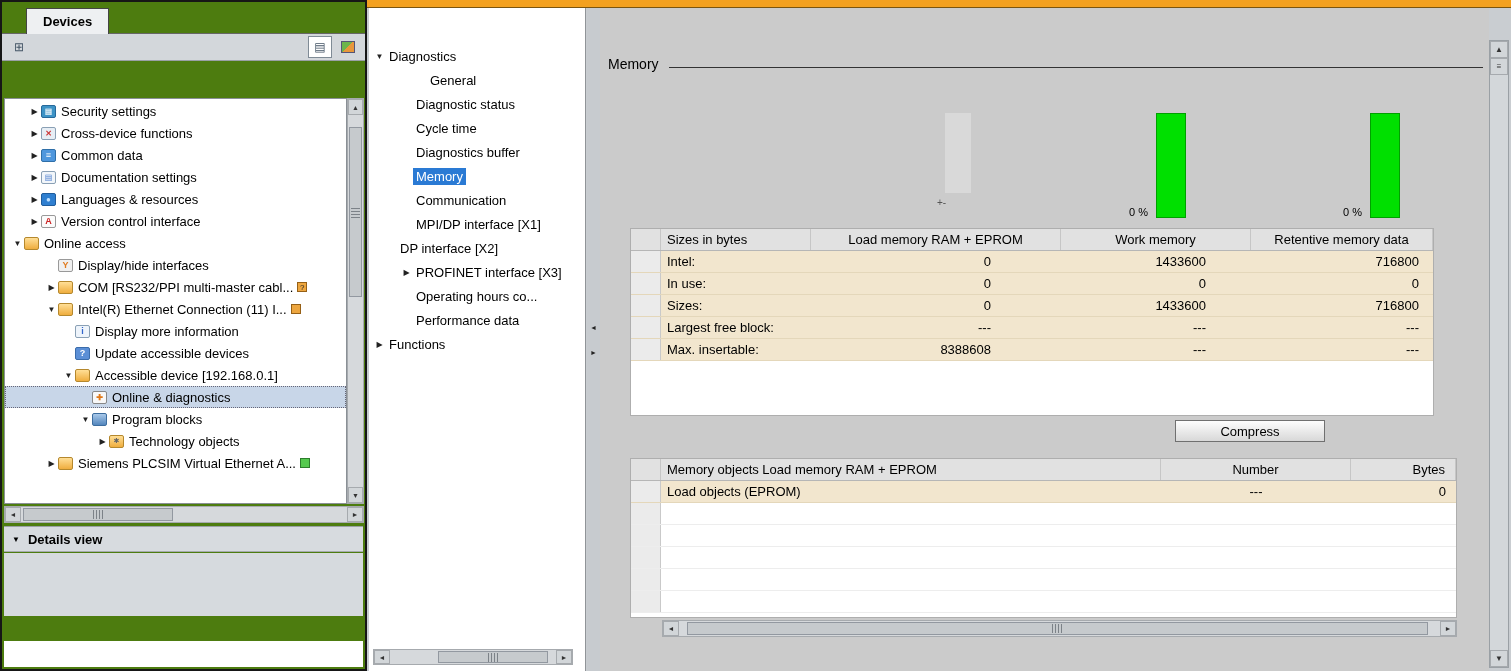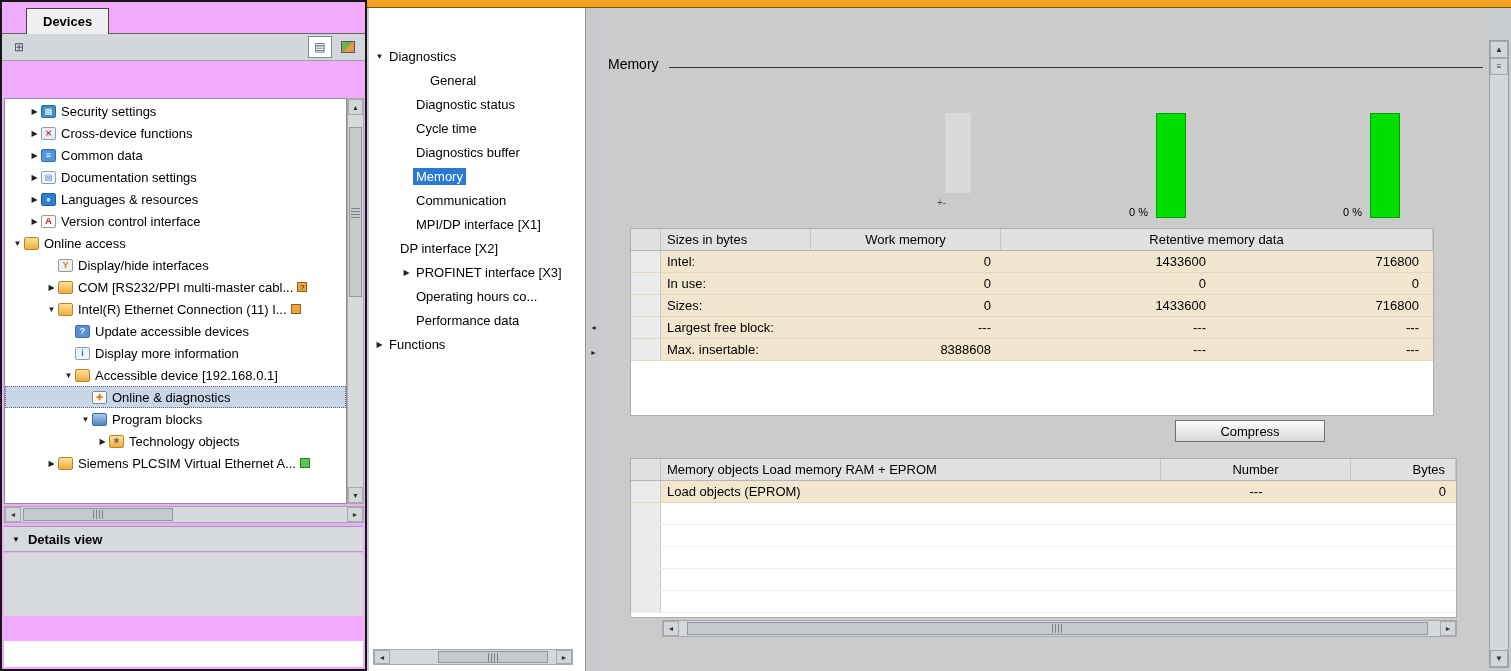--- a/index.html
+++ b/index.html
@@ -1,20 +1,20 @@
 <!DOCTYPE html>
 <html><head>
 <meta charset="utf-8">
 <style>
   *{margin:0;padding:0;box-sizing:border-box}
   body{font-family:"Liberation Sans",sans-serif;font-size:13px;color:#000;background:#888}
   .app{position:relative;width:1511px;height:671px;background:#c9cdd1;overflow:hidden}
 
   
-  .devpanel{position:absolute;left:0;top:0;width:367px;height:671px;background:#f0abfc;border:2px solid #161616}
+  .devpanel{position:absolute;left:0;top:0;width:367px;height:671px;background:#4d7c0f;border:2px solid #161616}
   .devtab{position:absolute;left:24px;top:6px;height:26px;padding:0 16px;background:#eef0f2;border:1px solid #444;border-bottom:none;display:flex;align-items:center;font-weight:bold;z-index:2}
   .devtoolbar{position:absolute;left:0;top:31px;right:0;height:28px;background:#d3d7db;border-top:1px solid #666;border-bottom:1px solid #9aa0a5;display:flex;align-items:center;padding:0 5px;gap:4px}
   .tbtn{width:24px;height:22px;border:1px solid transparent;display:flex;align-items:center;justify-content:center}
   .tbtn.framed{background:#fff;border:1px solid #7f8b96}
   .tico{font-size:12px;color:#456}
   .tico2{width:14px;height:12px;background:linear-gradient(135deg,#6db54c 50%,#e8973b 50%);border:1px solid #557}
   .spacer{flex:1}
 
   .tree{position:absolute;left:2px;top:96px;width:343px;height:406px;background:#fff;border:1px solid #8a9096;overflow:hidden;padding-top:1px}
   .trow{display:flex;align-items:center;height:22px;white-space:nowrap;overflow:hidden}
@@ -196,27 +196,27 @@
           <span class="bdg bdg-orange-question">?</span>
         </div>
         <div class="trow" style="padding-left: 40px;">
           <span class="arrow">▼</span>
           <span class="ti ic-ethernet-adapter"></span>
           <span class="tlabel">Intel(R) Ethernet Connection (11) I...</span>
           <span class="bdg bdg-orange"></span>
         </div>
         <div class="trow" style="padding-left: 57px;">
           <span class="arrow"></span>
+          <span class="ti ic-more-information"></span>
+          <span class="tlabel">Display more information</span>
+        </div>
+        <div class="trow" style="padding-left: 57px;">
+          <span class="arrow"></span>
           <span class="ti ic-update-devices"></span>
           <span class="tlabel">Update accessible devices</span>
-        </div>
-        <div class="trow" style="padding-left: 57px;">
-          <span class="arrow"></span>
-          <span class="ti ic-more-information"></span>
-          <span class="tlabel">Display more information</span>
         </div>
         <div class="trow" style="padding-left: 57px;">
           <span class="arrow">▼</span>
           <span class="ti ic-accessible-device"></span>
           <span class="tlabel">Accessible device [192.168.0.1]</span>
         </div>
         <div class="trow sel" style="padding-left: 74px;">
           <span class="arrow"></span>
           <span class="ti ic-online-diagnostics"></span>
           <span class="tlabel">Online &amp; diagnostics</span>
@@ -358,20 +358,21 @@
         <div class="gauge g2 full">
           <div class="bar"></div>
           <span class="glabel">0 %</span>
         </div>
       </div>
 
     <div class="tablebox t1">
       <div class="thead" id="t1head">
           <div class="hc w0"></div>
           <div class="hc w1 al">Sizes in bytes</div>
+          <div class="hc w2">Load memory RAM + EPROM</div>
           <div class="hc w3">Work memory</div>
           <div class="hc w4">Retentive memory data</div>
         </div>
       <div id="t1body">
           <div class="drow">
             <div class="gcell"></div>
             <div class="dc w1 al">Intel:</div>
             <div class="dc w2 ar pr70">0</div>
             <div class="dc w3 ar pr45">1433600</div>
             <div class="dc w4 ar pr14">716800</div>

